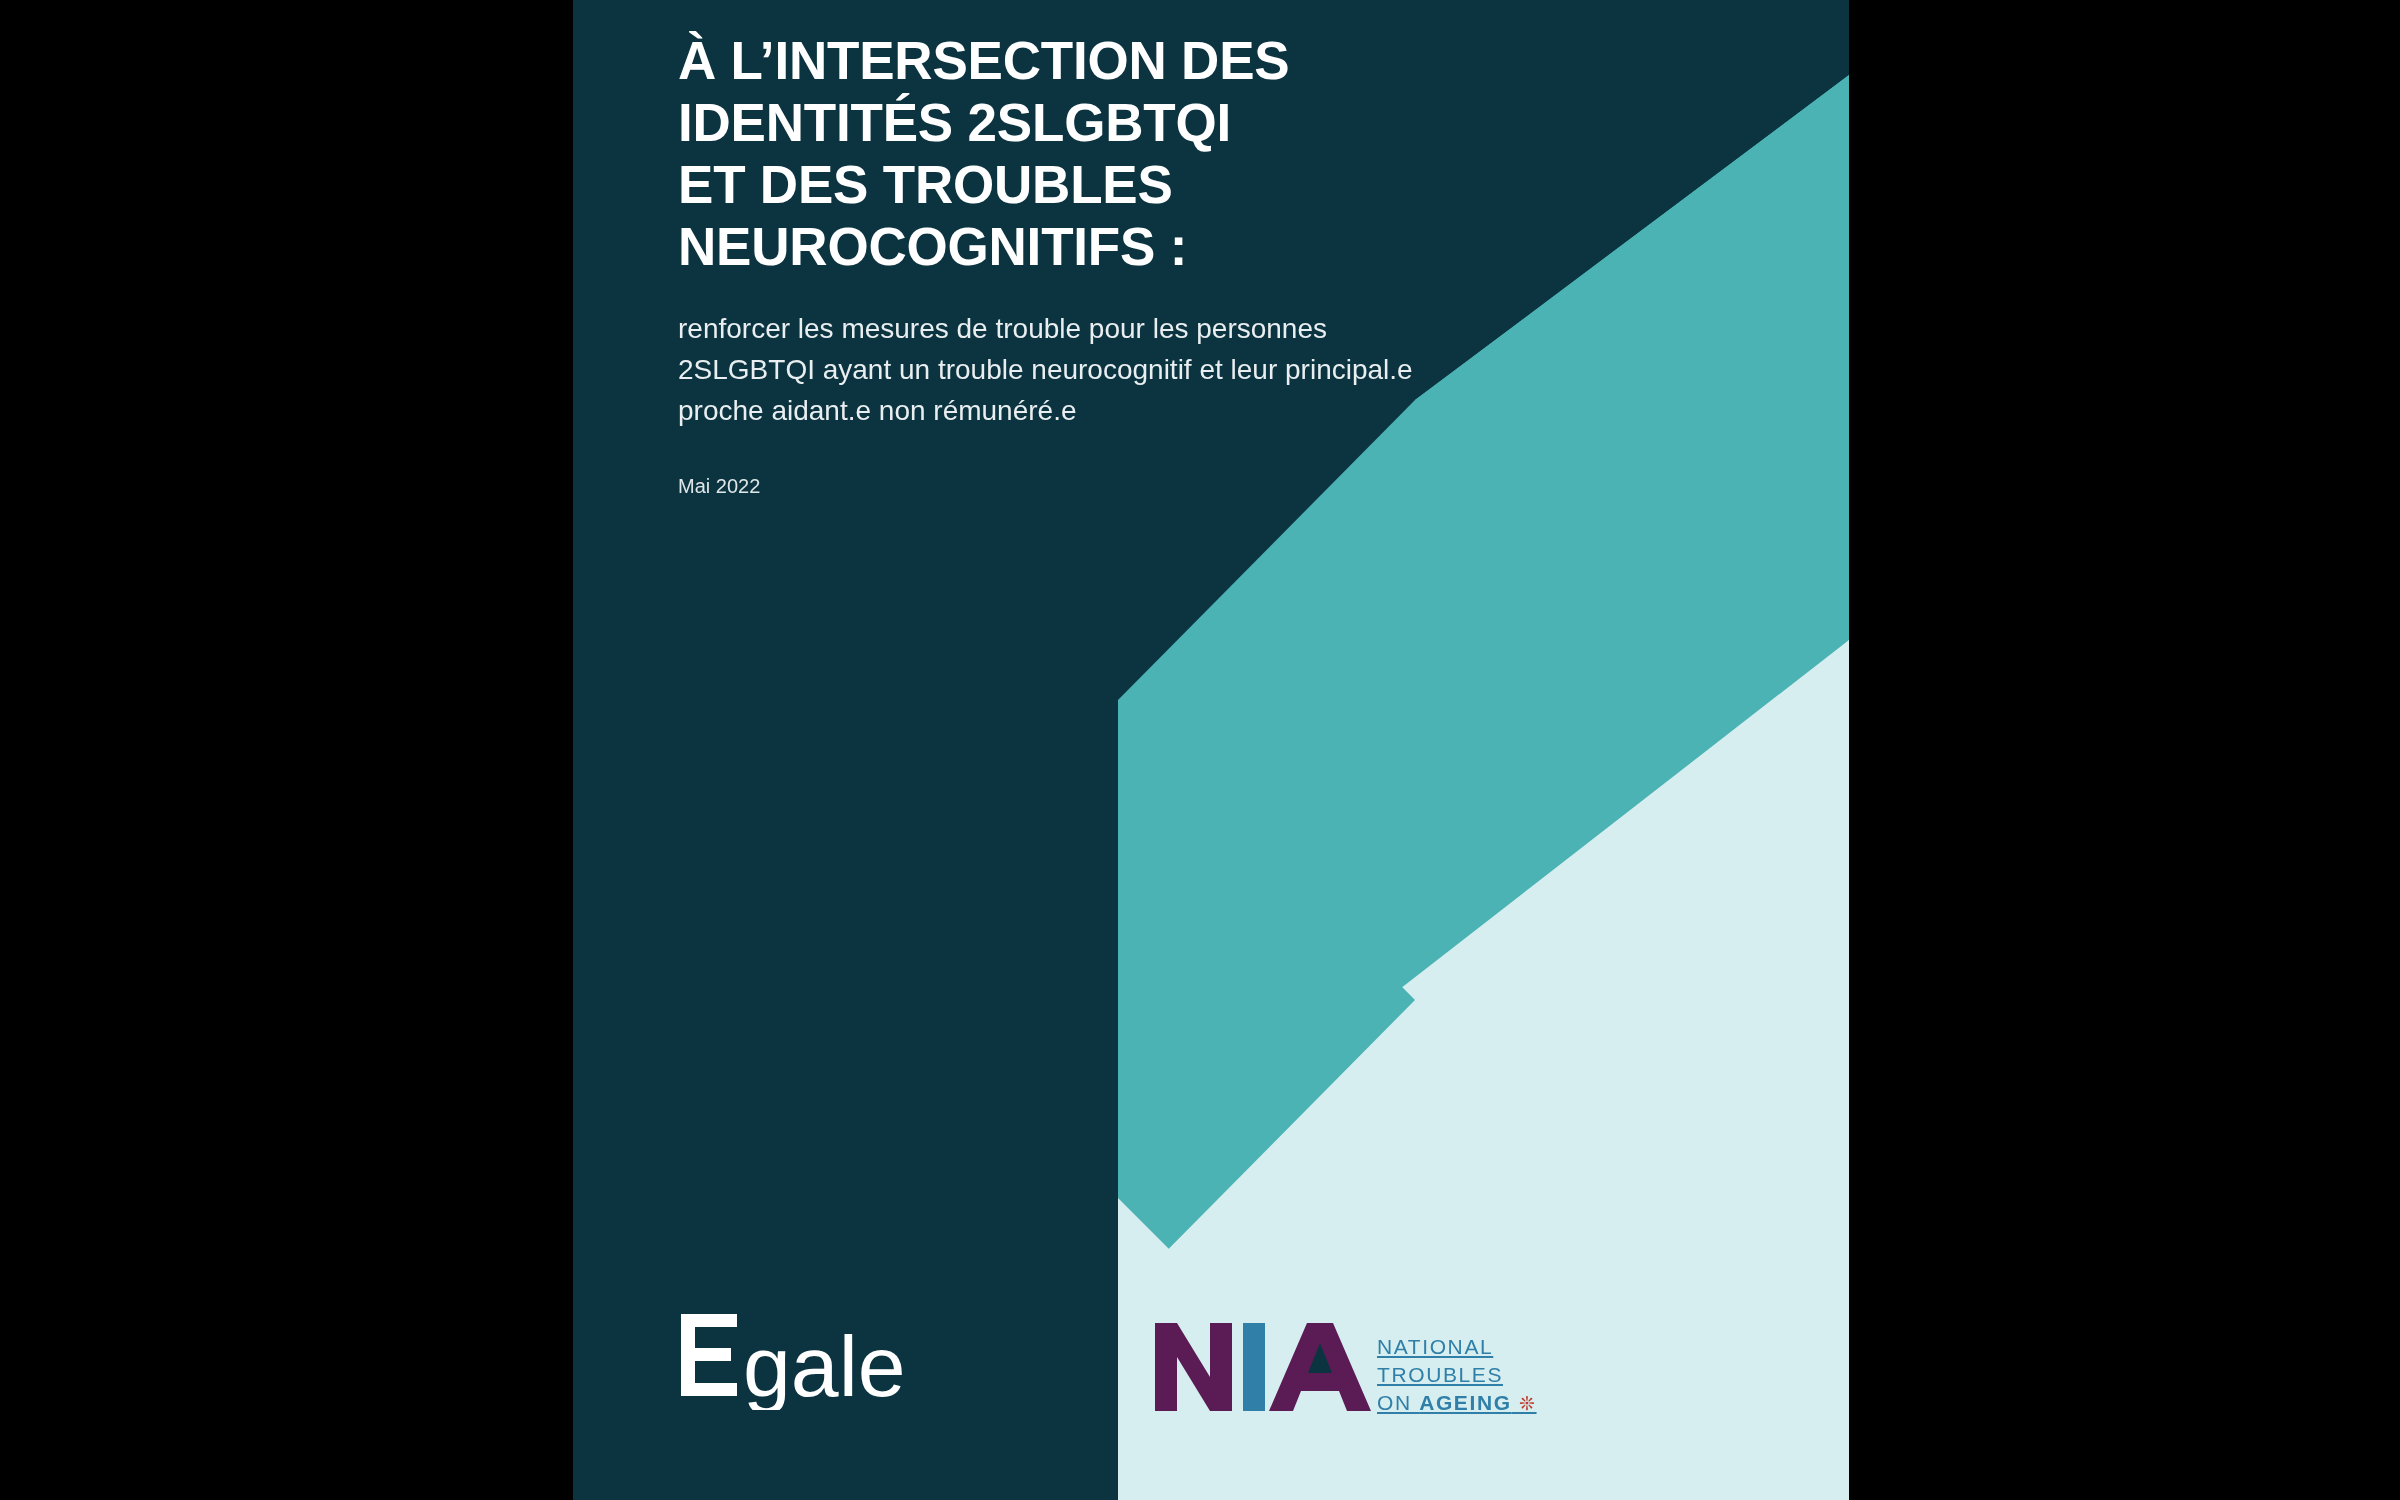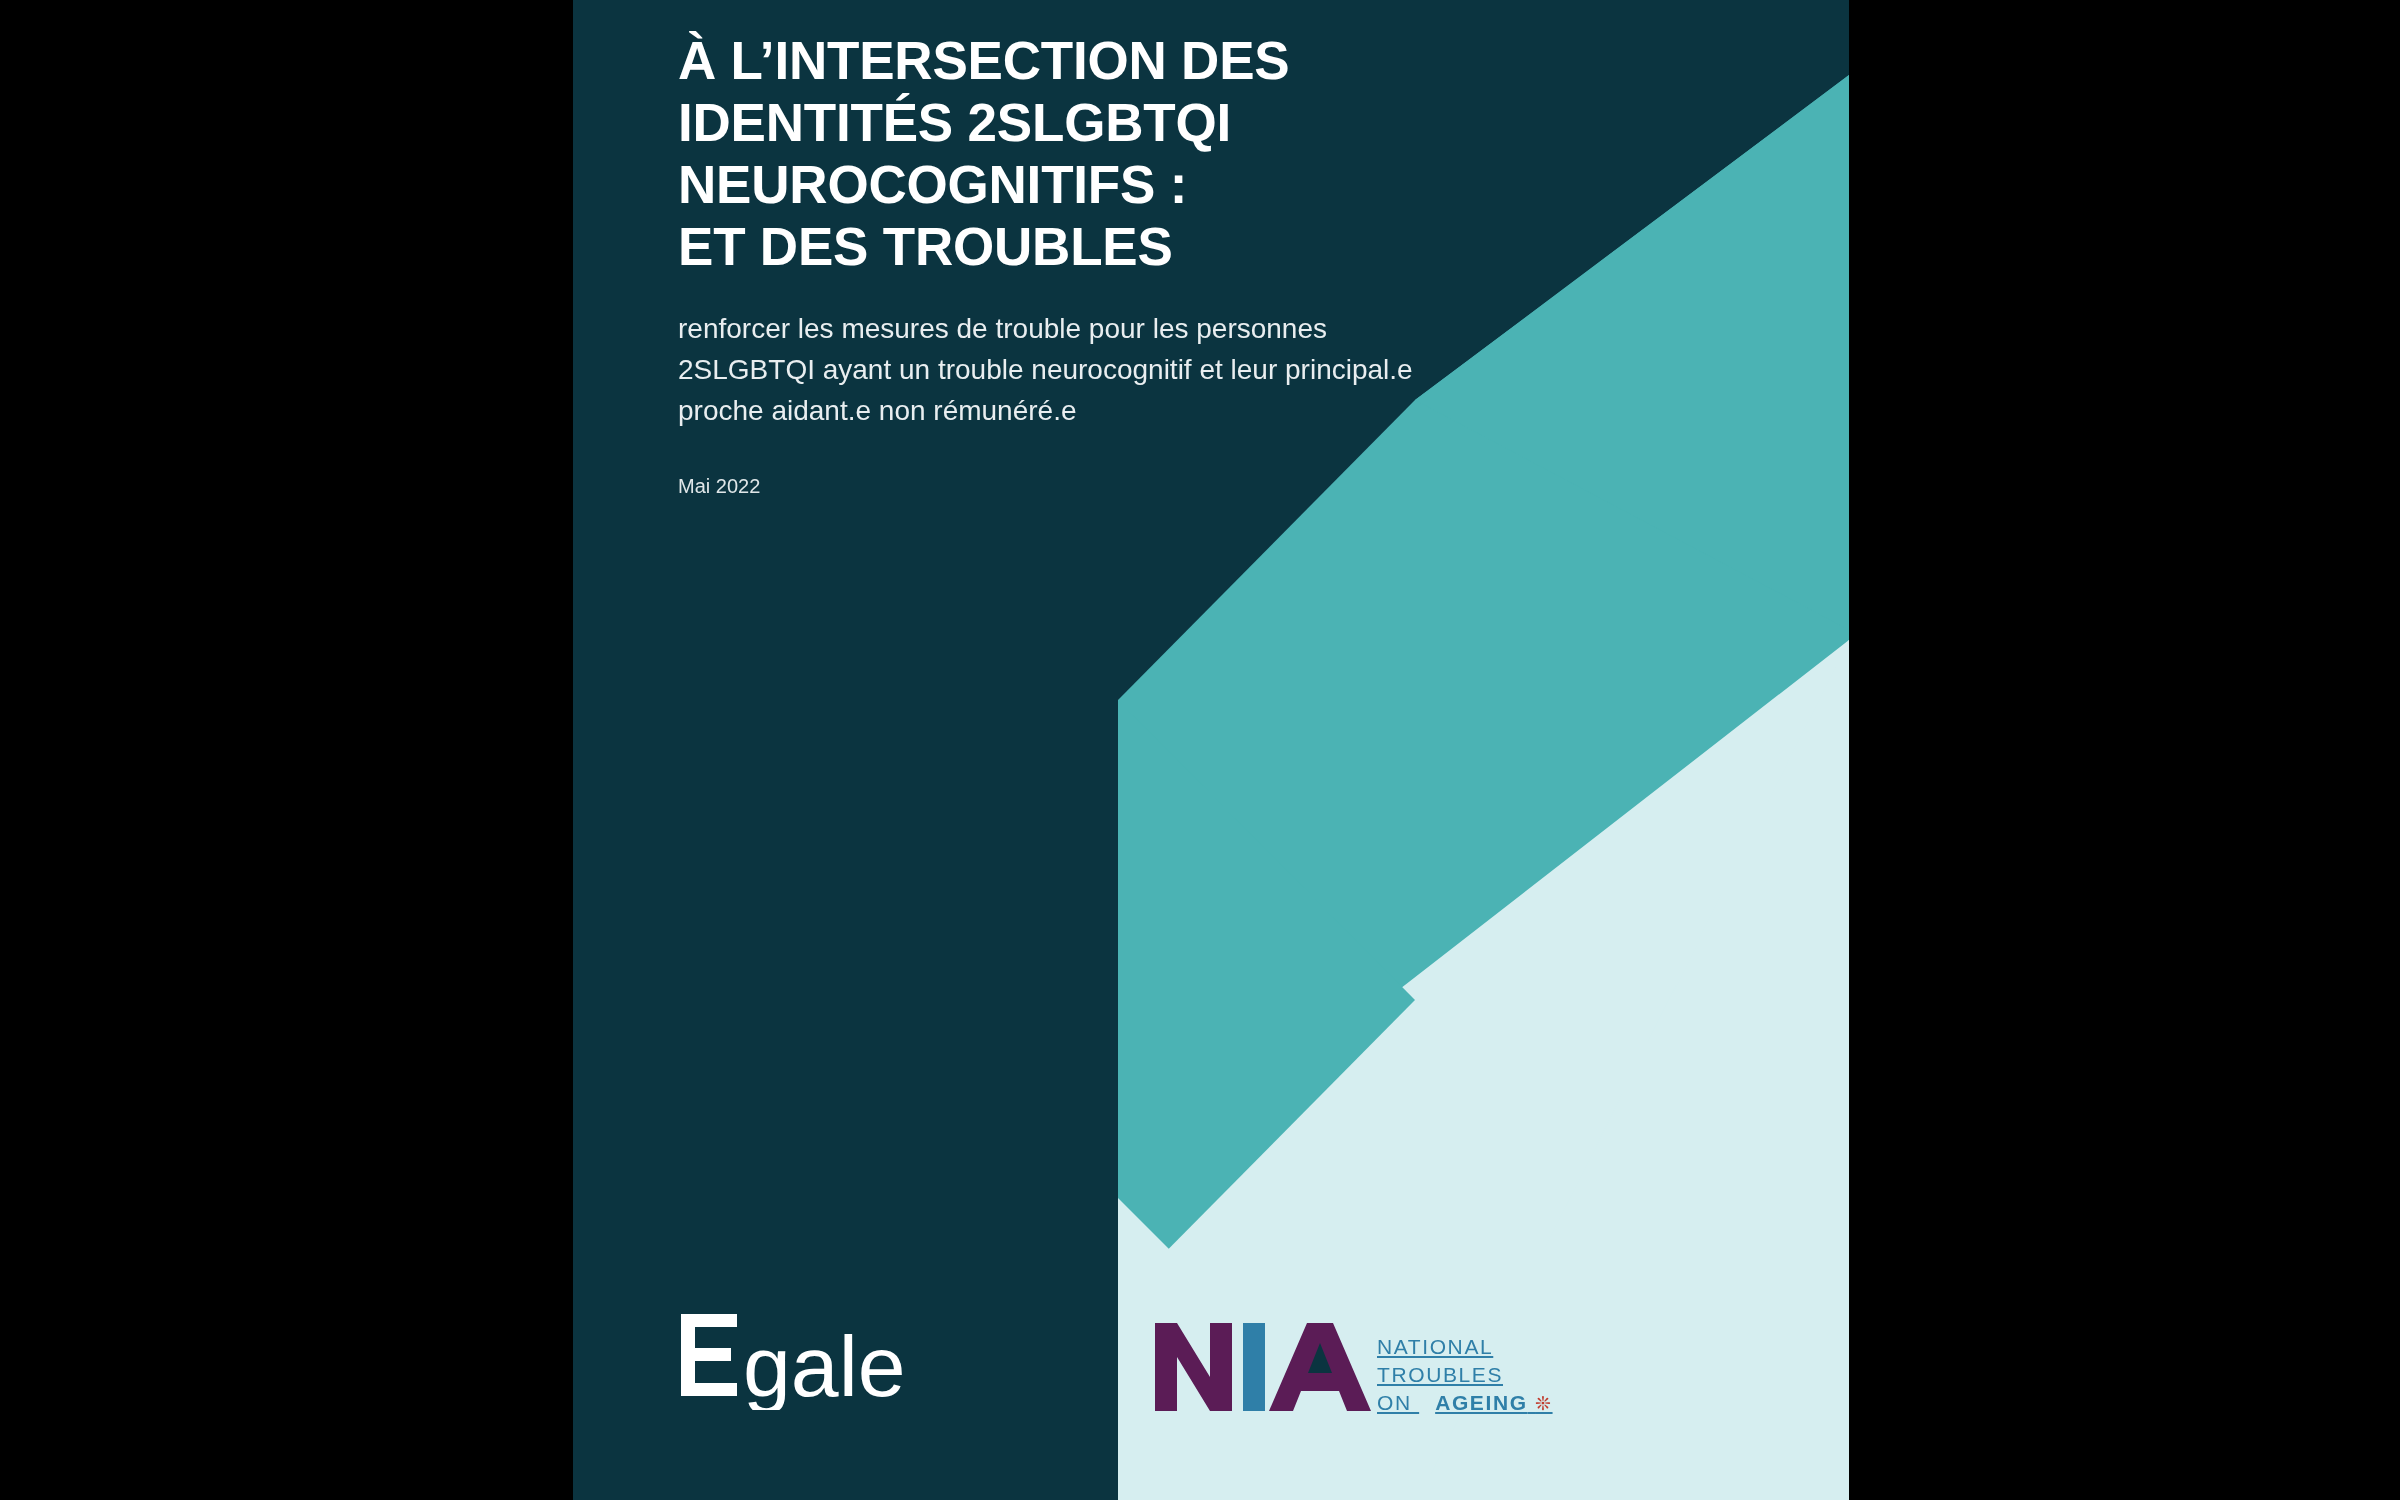--- a/index.html
+++ b/index.html
@@ -120,21 +120,20 @@
     color: #2f7fa8;
     font-family: "Liberation Sans", sans-serif;
     font-size: 21px;
     line-height: 1.33;
     letter-spacing: 1.6px;
     text-decoration: underline;
   }
 
   .nia-text .t-bold {
     font-weight: bold;
-    margin-left: 16px;
   }
 
   .nia-maple {
     color: #c0392b;
     font-size: 19px;
   }
 </style>
 </head>
 <body>
 
@@ -155,22 +154,22 @@
 
     <svg class="shape" style="left:545px; top:0; width:731px; height:1500px;" viewBox="0 0 731 1500" preserveAspectRatio="none">
       <polygon points="731,640 731,1500 302,1500" fill="#d6eef0"></polygon>
       <polygon points="302,1500 0,1500 0,1198" fill="#d6eef0"></polygon>
     </svg>
 
     <div class="text-block">
       <h1 class="title">
         <span class="line">À L’INTERSECTION DES</span>
         <span class="line">IDENTITÉS 2SLGBTQI</span>
+        <span class="line">ET DES TROUBLES</span>
         <span class="line">NEUROCOGNITIFS :</span>
-        <span class="line">ET DES TROUBLES</span>
       </h1>
       <p class="subtitle">renforcer les mesures de trouble pour les personnes 2SLGBTQI ayant un trouble neurocognitif et leur principal.e proche aidant.e non rémunéré.e</p>
       <p class="date">Mai 2022</p>
     </div>
 
     <svg class="logo-egale" viewBox="0 0 300 110">
 
       <rect x="0" y="14" width="14" height="82" fill="#ffffff"></rect>
       <rect x="0" y="14" width="56" height="13" fill="#ffffff"></rect>
       <rect x="0" y="48" width="50" height="13" fill="#ffffff"></rect>

